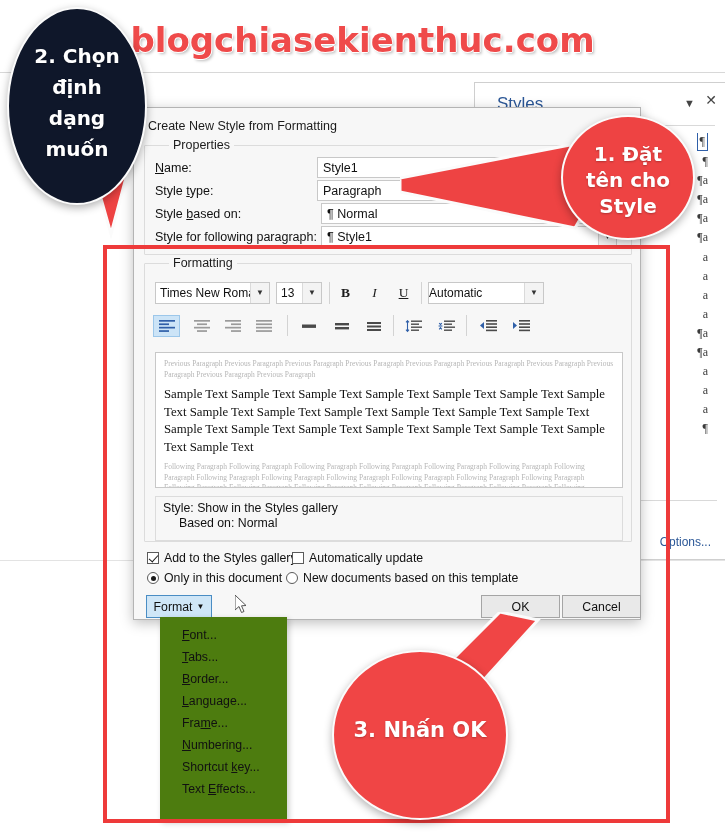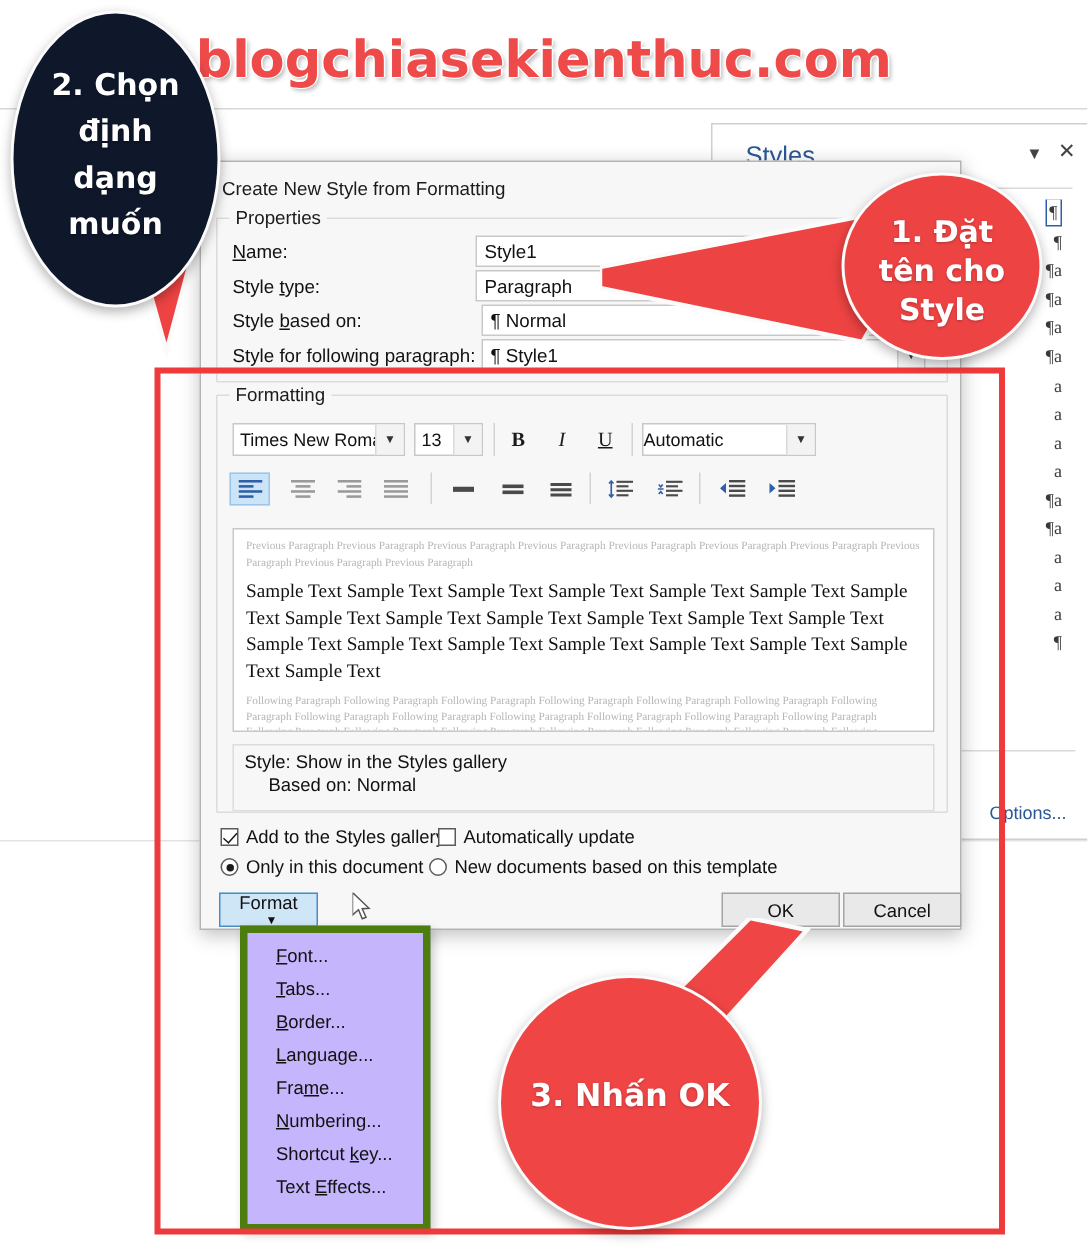--- a/index.html
+++ b/index.html
@@ -83,21 +83,21 @@
     position:absolute; left:14px; top:11px; font-size:12.5px; color:#1b1b1b;
   }
   .dlg-close {
     position:absolute; right:10px; top:6px; font-size:13px; color:#333;
   }
 
   .group {
     position:absolute; border:1px solid #dcdcdc; border-radius:1px;
   }
   .group-legend {
-    position:absolute; top:-8px; left:8px; background:#f7f7f7; padding:0 4px;
+    position:absolute; top:-8px; left:24px; background:#f7f7f7; padding:0 4px;
     font-size:12.5px; color:#1b1b1b;
   }
 
   .grp-properties { left:10px; top:37px; width:488px; height:110px; }
   .grp-formatting { left:10px; top:155px; width:488px; height:279px; }
 
   .field-label { position:absolute; font-size:12.5px; color:#111; }
   .field-label u { text-decoration:underline; }
 
   .field-box {
@@ -169,32 +169,32 @@
   .rbox.checked::after {
     content:""; position:absolute; left:2.5px; top:2.5px; width:5px; height:5px;
     border-radius:50%; background:#1b1b1b;
   }
 
   .btn {
     position:absolute; height:23px; background:#e9e9e9; border:1px solid #a5a5a5;
     font-size:12.3px; color:#111; display:flex; align-items:center; justify-content:center;
   }
   .btn.fmt {
-    background:#cfe6f7; border:1px solid #4a8dc4; color:#111;flex-direction:column;
+    background:#cfe6f7; border:1px solid #4a8dc4; color:#111;
   }
 
   
   .cursor {
     position:absolute; left:235px; top:595px; width:14px; height:20px;
   }
 
   
   .menu {
     position:absolute; left:160px; top:617px; width:127px; height:204px;
-    background:#c4b5fd; border:5px solid #4d7c0f; box-shadow:2px 2px 6px rgba(0,0,0,.2);
+    background:#4d7c0f; border:3px solid #4d7c0f; box-shadow:2px 2px 6px rgba(0,0,0,.2);
     padding-top:4px;
   }
   .menu-item {
     height:22px; line-height:22px; padding-left:19px; font-size:12.3px; color:#111;
   }
   .menu-item u { text-decoration:underline; }
 
   
   .red-rect {
     position:absolute; left:103px; top:245px; width:567px; height:578px;

